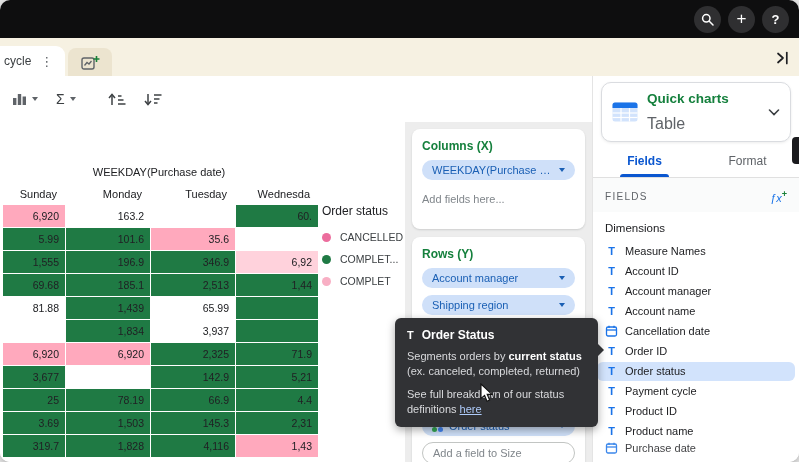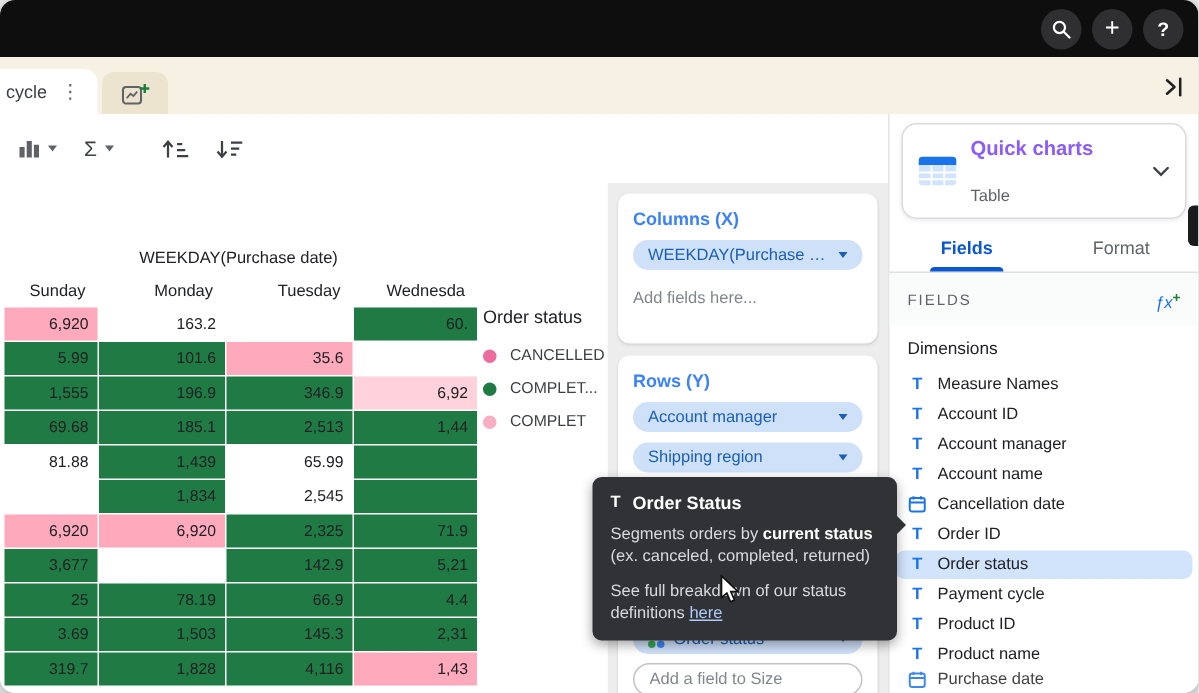--- a/index.html
+++ b/index.html
@@ -52,21 +52,21 @@
 
   .legend { position:absolute; left:322px; top:82px; }
   .legend-title { font-size:12px; color:#202124; margin-bottom:13px; }
   .legend-item { display:flex; align-items:center; gap:9px; margin-bottom:10px; font-size:10.5px;
                  color:#3c4043; }
   .dot { width:9px; height:9px; border-radius:50%; flex:none; }
 
   
   .shelf { width:187px; background:#ededed; padding:7px 7px 0; display:flex; flex-direction:column; gap:8px; }
   .card { background:#fff; border-radius:8px; padding:10px; box-shadow:0 1px 2px rgba(60,64,67,.18); }
-  .card-title { font-size:12px; font-weight:600; color:#3b82f6; }
+  .card-title { font-size:12px; font-weight:600; color:#15803d; }
   .pill { background:#cfe0f9; color:#1a5fb4; border-radius:14px; padding:4px 10px; font-size:11px;
           display:flex; align-items:center; margin-top:7px; white-space:nowrap; overflow:hidden;
           cursor:pointer; }
   .pill-label { flex:1; overflow:hidden; text-overflow:ellipsis; color:#1a5fb4; }
   .pill-caret { width:0; height:0; border-left:3.5px solid transparent; border-right:3.5px solid transparent;
                 border-top:4.5px solid #1a5fb4; margin-left:6px; flex:none; }
   .placeholder { font-size:11px; color:#80868b; margin-top:13px; }
   .card3 { height:142px; }
   .card3-spacer { height:66px; }
   .palette { display:inline-grid; grid-template-columns:5px 5px; gap:1px; margin-right:6px; flex:none; }
@@ -77,22 +77,22 @@
                 padding:4px 10px; font-size:11px; color:#3c4043; outline:none;
                 font-family:"Liberation Sans","DejaVu Sans",sans-serif; }
   .size-input::placeholder { color:#80868b; }
 
   
   .right { width:207px; background:#fff; border-left:1px solid #e4e4e4; padding-top:6px; position:relative; }
   .chart-card { margin:0 8px; border:1px solid #dadce0; border-radius:10px; padding:8px 10px;
                 display:flex; align-items:center; gap:9px; box-shadow:0 1px 3px rgba(0,0,0,.08);
                 cursor:pointer; background:#fff; }
   .cc-text { flex:1; }
-  .cc-title { font-size:13.5px; font-weight:700; color:#8b5cf6; }
-  .cc-sub { font-size:11px; color:#5f6368; margin-top:19px; }
+  .cc-title { font-size:13.5px; font-weight:700; color:#15803d; }
+  .cc-sub { font-size:16px; color:#5f6368; margin-top:9px; }
   .rp-tabs { display:flex; border-bottom:1px solid #e0e0e0; margin-top:4px; }
   .rp-tab { flex:1; text-align:center; font-size:12px; padding:8px 0 9px; color:#5f6368; position:relative;
             cursor:pointer; }
   .rp-tab.active { color:#0b57d0; font-weight:600; }
   .rp-tab.active::after { content:""; position:absolute; left:26%; right:26%; bottom:0; height:3px;
                           background:#0b57d0; border-radius:3px 3px 0 0; }
   .fields-header { display:flex; align-items:center; justify-content:space-between; padding:11px 12px 8px;
                    font-size:10px; letter-spacing:1.3px; color:#5f6368; background:#fafbfb; }
   .fx-btn { background:none; border:none; cursor:pointer; font-size:11px; color:#1a73e8; font-style:italic; }
   .fx-btn sup { color:#188038; font-style:normal; font-weight:700; }
@@ -244,21 +244,21 @@
                 </tr>
                 <tr>
                   <td class="cell white">81.88</td>
                   <td class="cell green">1,439</td>
                   <td class="cell white">65.99</td>
                   <td class="cell green"></td>
                 </tr>
                 <tr>
                   <td class="cell white"></td>
                   <td class="cell green">1,834</td>
-                  <td class="cell white">2,545</td>
+                  <td class="cell white">3,937</td>
                   <td class="cell green"></td>
                 </tr>
                 <tr>
                   <td class="cell pink">6,920</td>
                   <td class="cell pink">6,920</td>
                   <td class="cell green">2,325</td>
                   <td class="cell green">71.9</td>
                 </tr>
                 <tr>
                   <td class="cell green">3,677</td>

